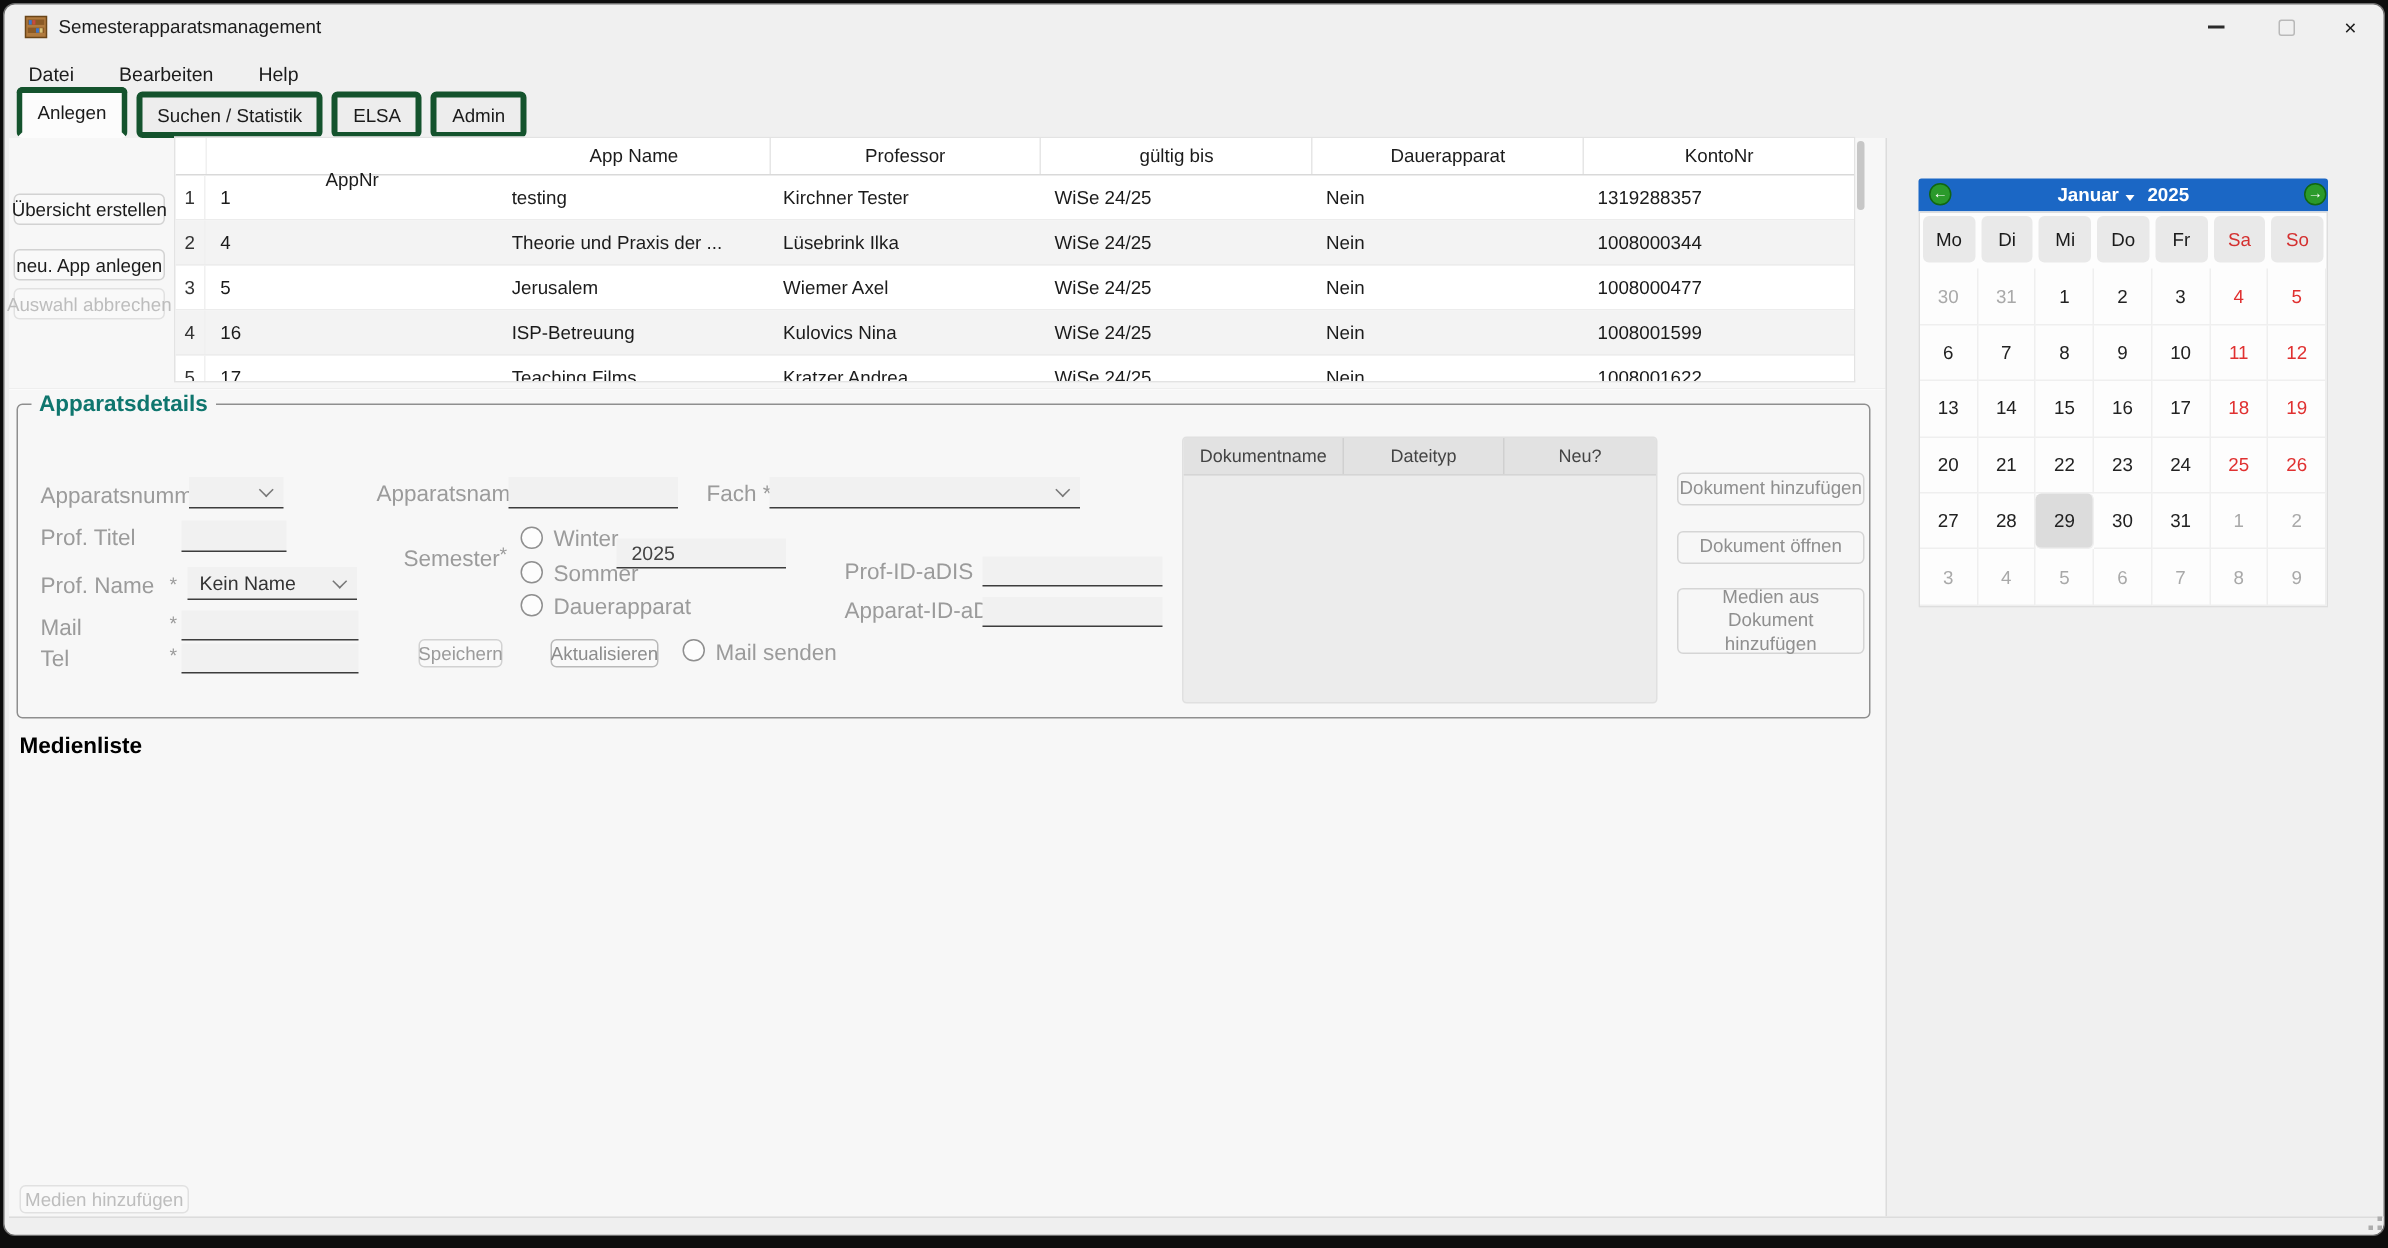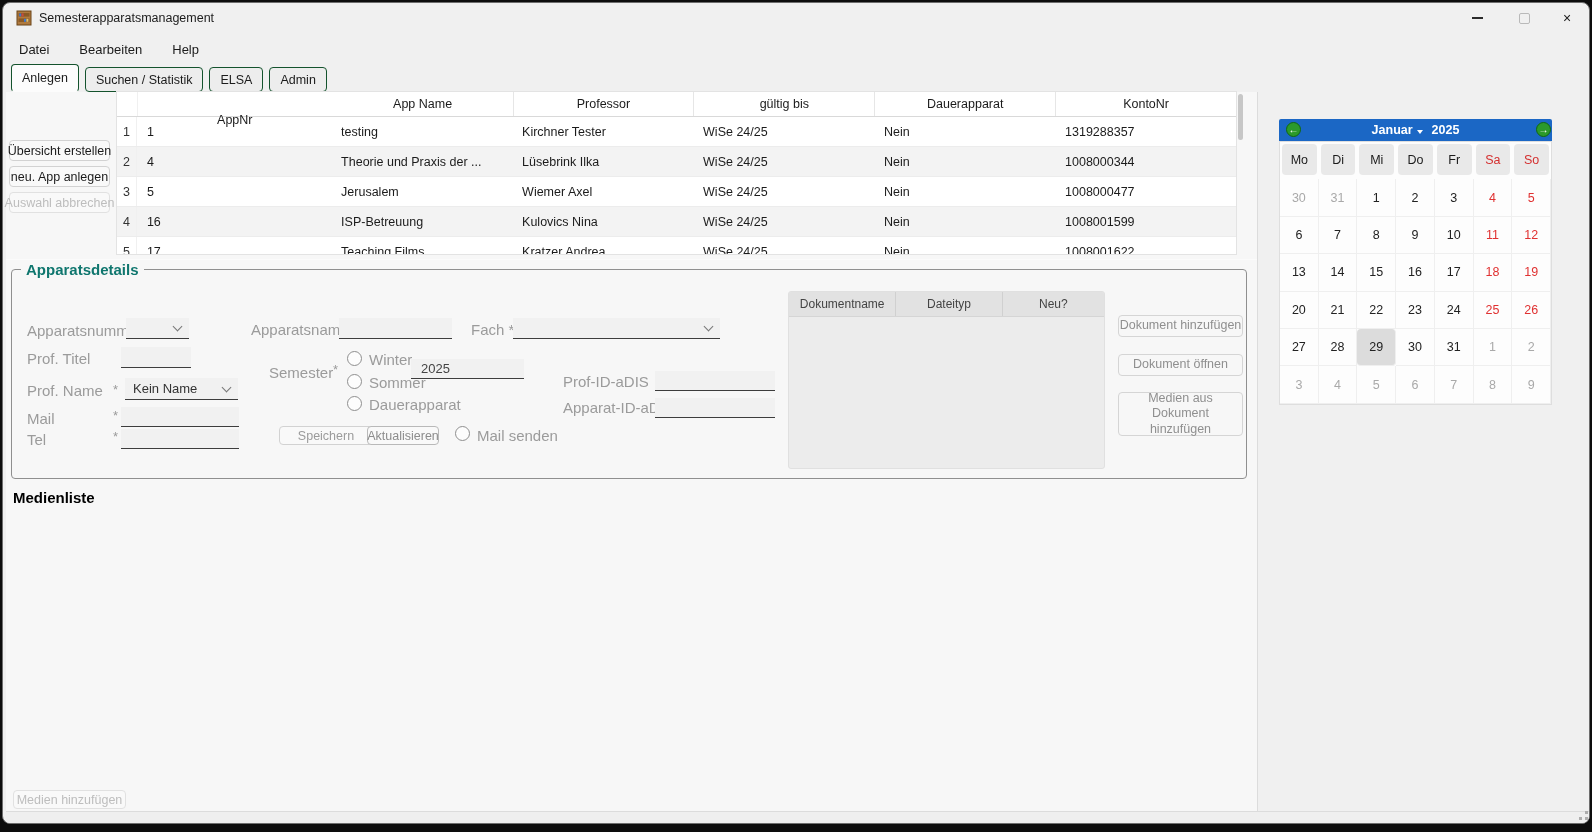--- a/index.html
+++ b/index.html
@@ -12,21 +12,21 @@
   .titlebar{left:0;top:0;width:100%;height:30px;}
   .app-title{left:36px;top:8px;font-size:12.5px;color:#1b1b1b;white-space:nowrap;}
   .winbtn{width:46px;height:30px;display:flex;align-items:center;justify-content:center;top:0;}
   .glyph-min{width:11px;height:1.4px;background:#2b2b2b;}
   .glyph-max{width:9px;height:9px;border:1.2px solid #b9b9b9;border-radius:2px;}
   .glyph-close{font-size:14px;color:#1b1b1b;line-height:1;}
   
   .menubar{left:16px;top:34px;height:24px;display:flex;gap:30px;align-items:center;}
   .menu-item{font-size:13px;color:#1b1b1b;white-space:nowrap;}
   .tabstrip{left:8px;top:62px;height:27px;display:flex;align-items:flex-end;gap:6px;}
-  .tab{height:23px;border:1px solid #14532d;border-radius:4px;background:#ededed;
+  .tab{height:23px;border:4px solid #14532d;border-radius:4px;background:#ededed;
        display:flex;align-items:center;padding:0 10px;font-size:12.5px;white-space:nowrap;}
   .tab.active{background:#fcfcfc;height:26px;border-bottom-color:#fcfcfc;}
   .tabpage{left:3px;top:89px;width:1252px;height:719px;background:#f7f7f7;border-right:1px solid #dcdcdc;}
   
   .appstable{left:113px;top:88px;width:1121px;height:164px;background:#ffffff;
              border:1px solid #e3e3e3;overflow:hidden;font-size:12.5px;}
   .t-row{display:flex;height:29px;align-items:stretch;border-bottom:1px solid #ececec;}
   .t-row.alt{background:#f3f3f3;}
   .t-head{display:flex;height:24px;border-bottom:1px solid #d9d9d9;background:#fff;}
   .t-hcell{display:flex;align-items:center;justify-content:center;border-right:1px solid #e6e6e6;color:#1b1b1b;}
@@ -130,21 +130,21 @@
     <div class="abs tabstrip" id="tabstrip">
         <div class="tab active">Anlegen</div>
         <div class="tab">Suchen / Statistik</div>
         <div class="tab">ELSA</div>
         <div class="tab">Admin</div>
       </div>
 
     <div class="abs tabpage"></div>
 
     <div id="sidebar">
-        <div class="btn dark abs" style="left: 6px; top: 137px; width: 101px; height: 21px;">Übersicht erstellen</div>
+        <div class="btn dark abs" style="left: 6px; top: 126px; width: 101px; height: 21px;">Übersicht erstellen</div>
         <div class="btn dark abs" style="left: 6px; top: 163px; width: 101px; height: 21px;">neu. App anlegen</div>
         <div class="btn disabled abs" style="left: 6px; top: 189px; width: 101px; height: 21px;">Auswahl abbrechen</div>
       </div>
 
     <div class="abs appstable" id="appstable">
         <div class="t-head">
           <div class="t-gut" style="width: 20px;"></div>
           <div class="t-hcell" style="width: 195px; margin-top: 28px;">AppNr</div>
           <div class="t-hcell" style="width: 181px;">App Name</div>
           <div class="t-hcell" style="width: 181px;">Professor</div>
@@ -248,21 +248,21 @@
     <span class="abs lbl" style="left:366px;top:371px">Sommer</span>
     <div class="abs field" style="left:408px;top:356px;width:113px;height:20px">2025</div>
     <div class="abs radio" style="left:344px;top:393px"></div>
     <span class="abs lbl" style="left:366px;top:393px">Dauerapparat</span>
 
     <span class="abs lbl" style="left:560px;top:370px">Prof-ID-aDIS</span>
     <div class="abs field" style="left:652px;top:368px;width:120px;height:20px"></div>
     <span class="abs lbl" style="left:560px;top:396px">Apparat-ID-aDIS</span>
     <div class="abs field" style="left:652px;top:395px;width:120px;height:20px"></div>
 
-    <div class="abs btn smallbtn" style="left:276px;top:423px;width:94px;height:19px">Speichern</div>
+    <div class="abs btn smallbtn" style="left:276px;top:423px;width:56px;height:19px">Speichern</div>
     <div class="abs btn smallbtn" style="left:364px;top:423px;width:72px;height:19px;border-color:#b9b9b9;color:#8c8c8c">Aktualisieren</div>
     <div class="abs radio" style="left:452px;top:423px"></div>
     <span class="abs lbl" style="left:474px;top:424px">Mail senden</span>
 
     <div class="abs doctable" id="doctable">
         <div class="doc-head">
           <div class="doc-hcell" style="width: 107px;">Dokumentname</div>
           <div class="doc-hcell" style="width: 106px;">Dateityp</div>
           <div class="doc-hcell" style="width: 102px;">Neu?</div>
         </div>

